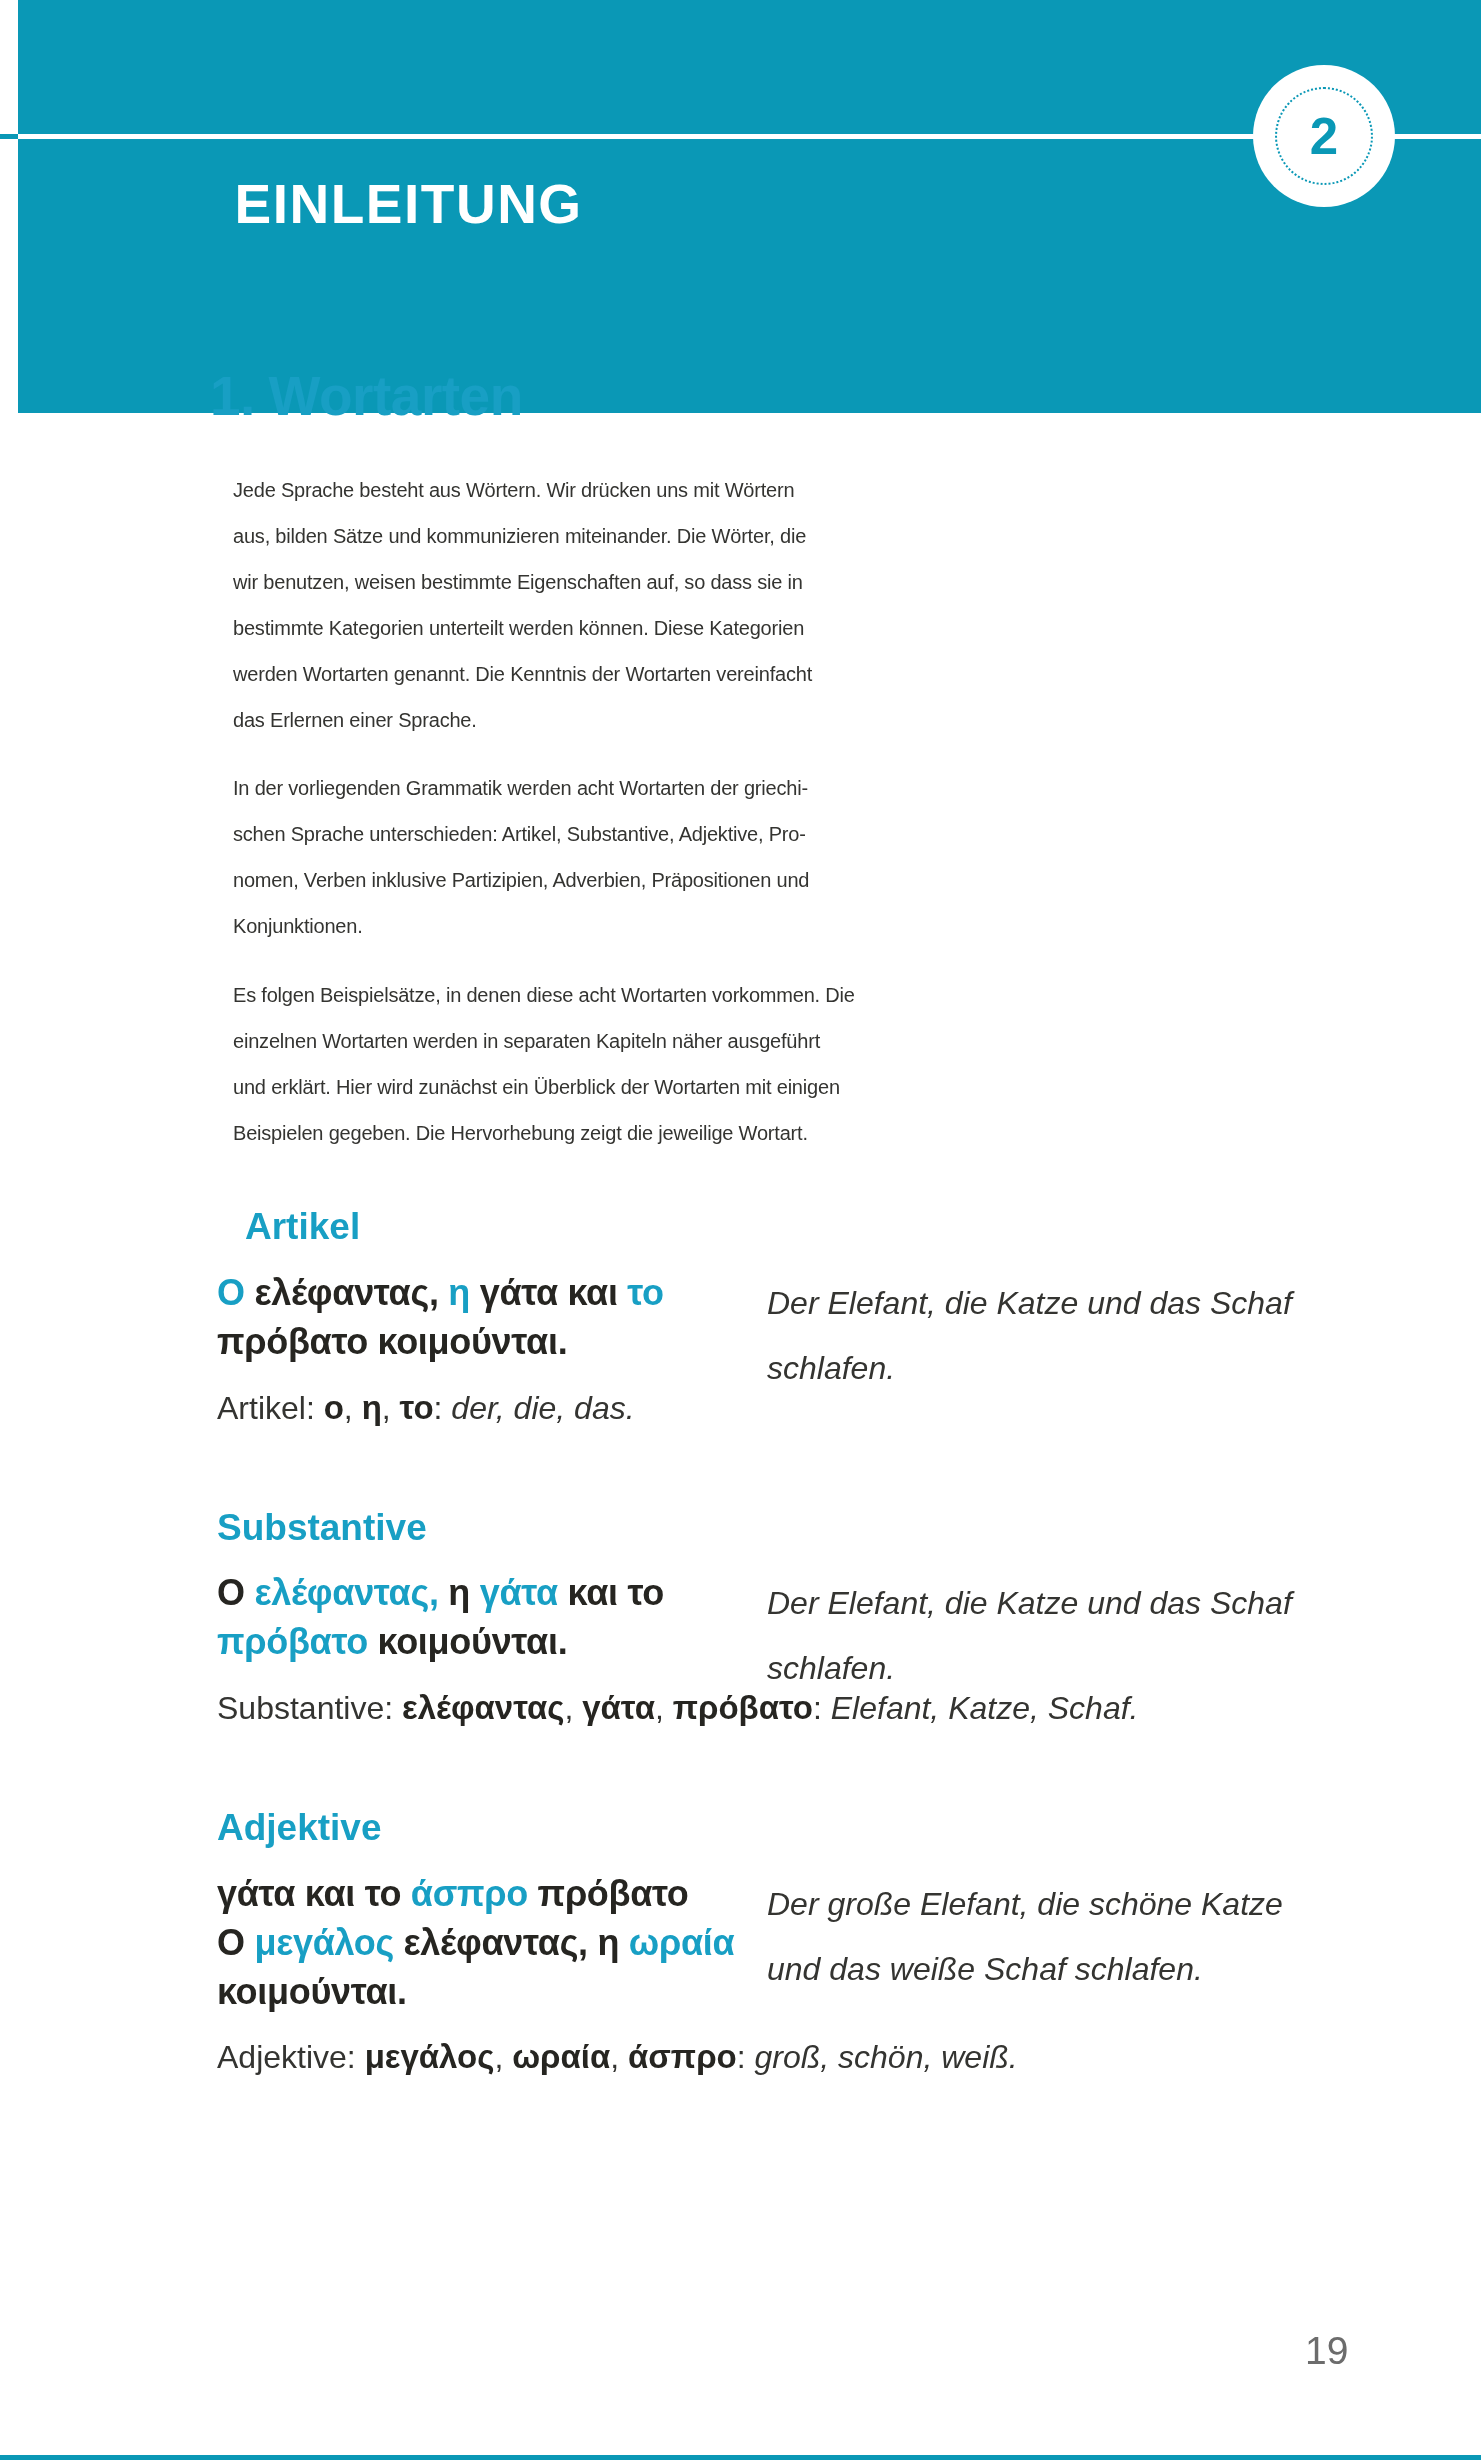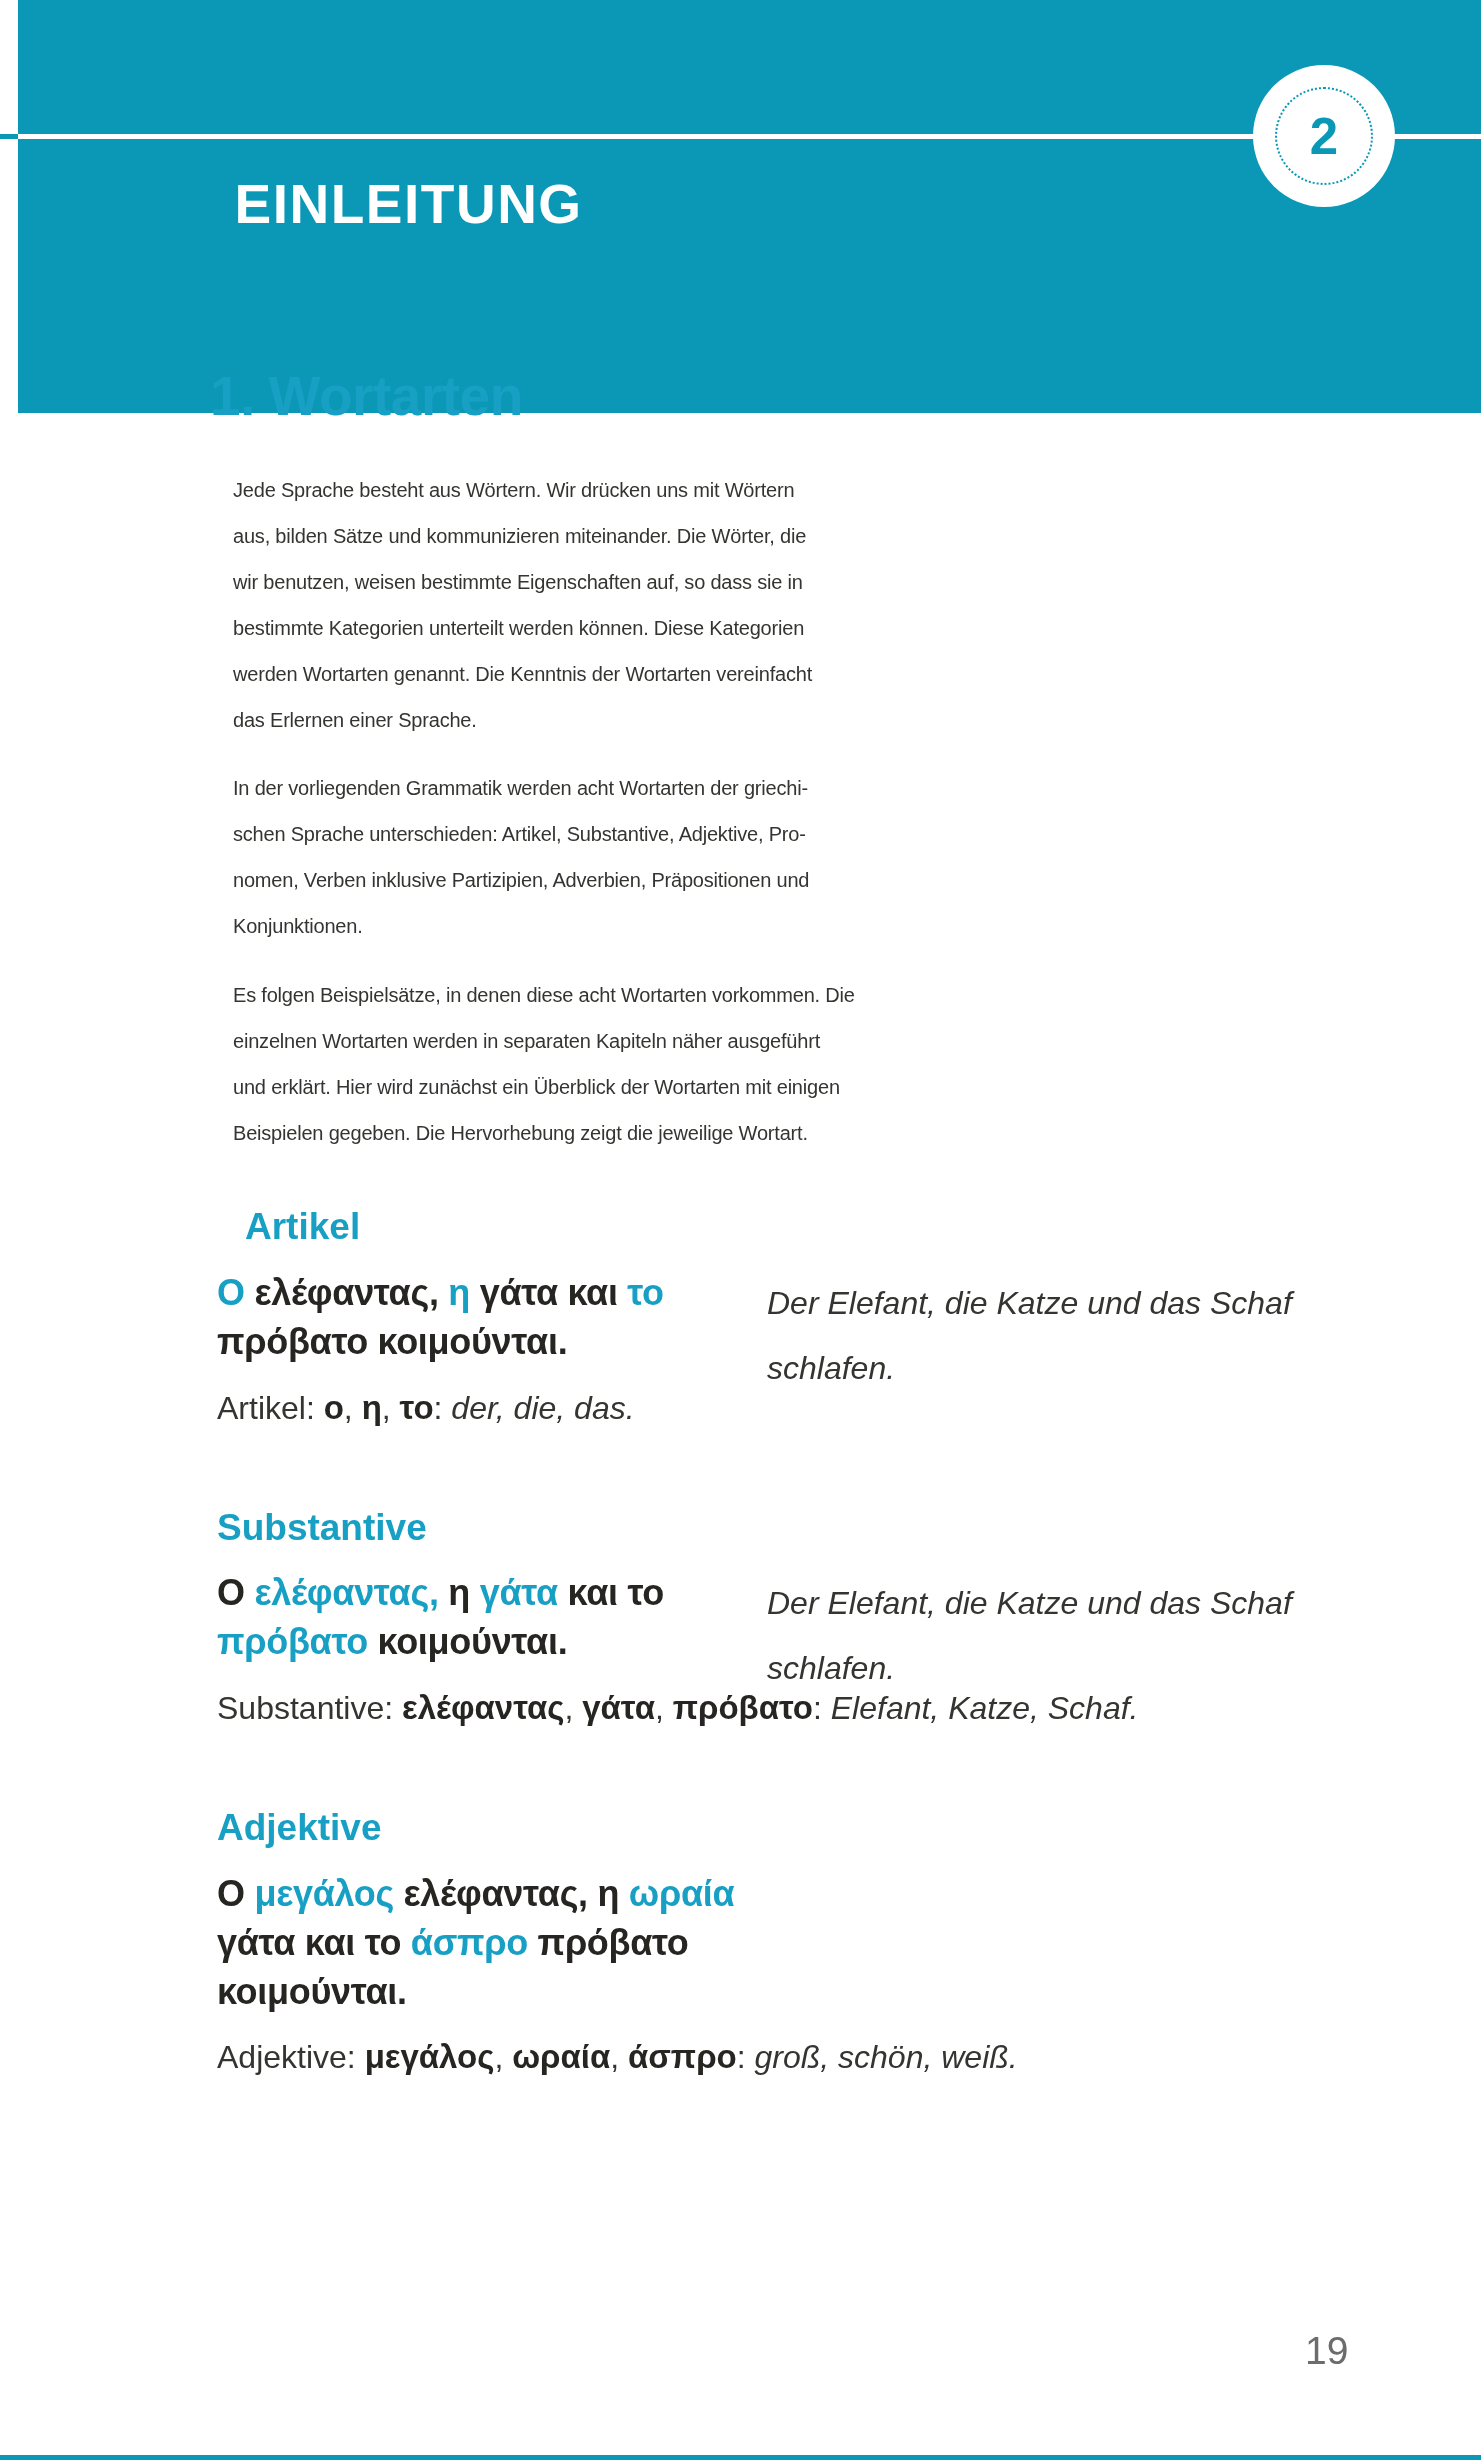--- a/index.html
+++ b/index.html
@@ -110,23 +110,25 @@
   <div class="greek g-substantive">
       <div><span class="r-gb">Ο </span><span class="r-hl">ελέφαντας,</span><span class="r-gb"> η </span><span class="r-hl">γάτα</span><span class="r-gb"> και το</span></div>
       <div><span class="r-hl">πρόβατο</span><span class="r-gb"> κοιμούνται.</span></div>
     </div>
   <p class="german d-substantive">Der Elefant, die Katze und das Schaf
 schlafen.</p>
   <div class="summary s-substantive"><span class="r-lb">Substantive: </span><span class="r-gb">ελέφαντας</span><span class="r-lb">, </span><span class="r-gb">γάτα</span><span class="r-lb">, </span><span class="r-gb">πρόβατο</span><span class="r-lb">: </span><span class="r-it">Elefant, Katze, Schaf.</span></div>
 
   <h2 class="sub-head h-adjektive">Adjektive</h2>
   <div class="greek g-adjektive">
+      <div><span class="r-gb">γάτα και το </span><span class="r-hl">άσπρο</span><span class="r-gb"> πρόβατο</span></div>
       <div><span class="r-gb">Ο </span><span class="r-hl">μεγάλος</span><span class="r-gb"> ελέφαντας, η </span><span class="r-hl">ωραία</span></div>
-      <div><span class="r-gb">γάτα και το </span><span class="r-hl">άσπρο</span><span class="r-gb"> πρόβατο</span></div>
       <div><span class="r-gb">κοιμούνται.</span></div>
     </div>
+  <p class="german d-adjektive">Der große Elefant, die schöne Katze
+und das weiße Schaf schlafen.</p>
   <div class="summary s-adjektive"><span class="r-lb">Adjektive: </span><span class="r-gb">μεγάλος</span><span class="r-lb">, </span><span class="r-gb">ωραία</span><span class="r-lb">, </span><span class="r-gb">άσπρο</span><span class="r-lb">: </span><span class="r-it">groß, schön, weiß.</span></div>
 
   <div class="page-num">19</div>
   <div class="bottom-bar"></div>
 
 </div>
 
 
 </body></html>

